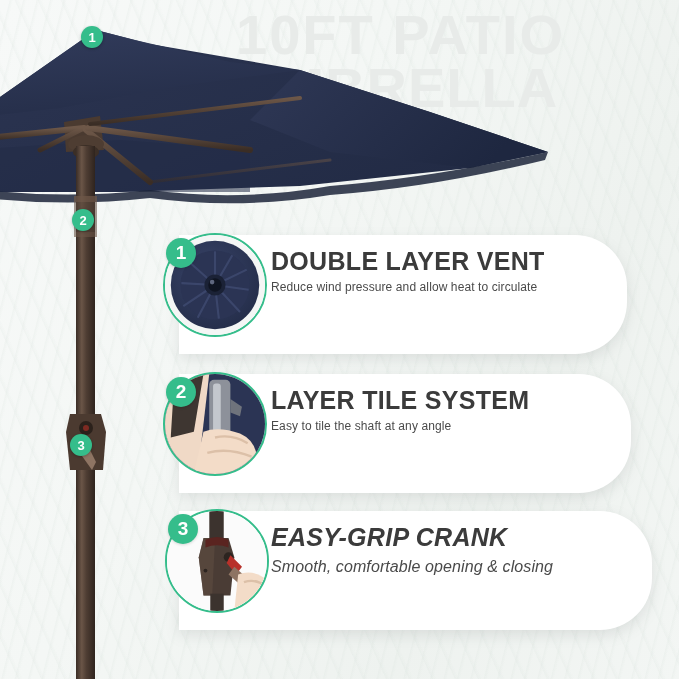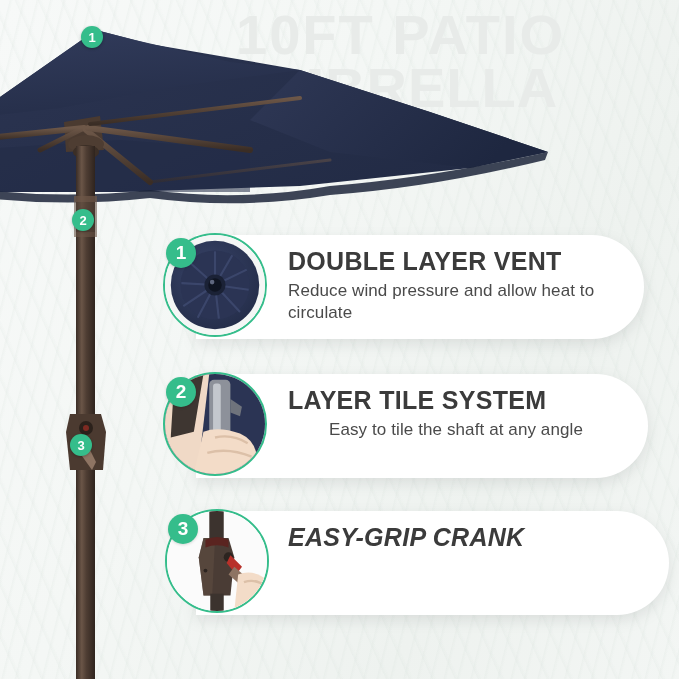--- a/index.html
+++ b/index.html
@@ -81,23 +81,23 @@
     box-shadow: 0 1px 3px rgba(0,0,0,.28);
     z-index: 6;
   }
   #pin-1 { left: 81px;  top: 26px;  }
   #pin-2 { left: 72px;  top: 209px; }
   #pin-3 { left: 70px;  top: 434px; }
 
   
   .card {
     position: absolute;
-    left: 196px;
+    left: 179px;
     width: 460px;
-    height: 104px;
+    height: 119px;
     background: #ffffff;
     border-radius: 0 52px 52px 0;
     box-shadow: 0 5px 14px rgba(120,130,125,.18);
     z-index: 4;
   }
   #card-1 { top: 235px; width: 448px; }
   #card-2 { top: 374px; width: 452px; }
   #card-3 { top: 511px; width: 473px; font-style: italic; }
 
   .card-text {
@@ -109,27 +109,27 @@
   .card-title {
     color: #3b3b3b;
     font-size: 25px;
     font-weight: 700;
     letter-spacing: .3px;
     line-height: 1.18;
     white-space: nowrap;
   }
   .card-desc {
     color: #4a4a4a;
-    font-size: 17px;
+    font-size: 12px;
     line-height: 1.32;
     margin-top: 3px;
     letter-spacing: .1px;
   }
   #card-3 .card-desc { font-size: 16px; white-space: nowrap; }
-  #card-2 .card-desc { white-space: nowrap; text-align: center; }
+  #card-2 .card-desc { white-space: nowrap; }
 
   
   .thumb {
     position: absolute;
     width: 104px;
     height: 104px;
     border-radius: 50%;
     border: 2px solid #35bd8b;
     background: #ffffff;
     overflow: hidden;
@@ -298,20 +298,21 @@
       <path d="M40 60 Q56 54 78 62 Q96 70 96 92 L96 104 L30 104 Z" fill="#f3dcc8"></path>
       <path d="M52 66 Q70 62 86 72" stroke="#dcc0a8" stroke-width="2.5" fill="none"></path>
       <path d="M44 82 Q66 76 90 86" stroke="#dcc0a8" stroke-width="2.5" fill="none"></path>
     </svg>
   </div>
   <div class="num" id="num-2">2</div>
 
   <div class="card" id="card-3">
     <div class="card-text">
       <div class="card-title">EASY-GRIP CRANK</div>
+      <div class="card-desc">Smooth, comfortable opening &amp; closing</div>
     </div>
   </div>
 
   <div class="thumb" id="thumb-3">
     <svg viewBox="0 0 104 104">
       <rect width="104" height="104" fill="#fbfbfb"></rect>
       <rect x="44" y="0" width="15" height="30" fill="#3c332e"></rect>
       <path d="M38 28 L64 28 L70 48 L66 88 L38 88 L33 48 Z" fill="#4a3c35"></path>
       <path d="M38 28 L50 28 L47 88 L38 88 L33 48 Z" fill="#5b4a40" opacity=".7"></path>
       <path d="M40 30 Q52 24 64 30 L64 38 Q52 33 40 38 Z" fill="#5a2420"></path>

